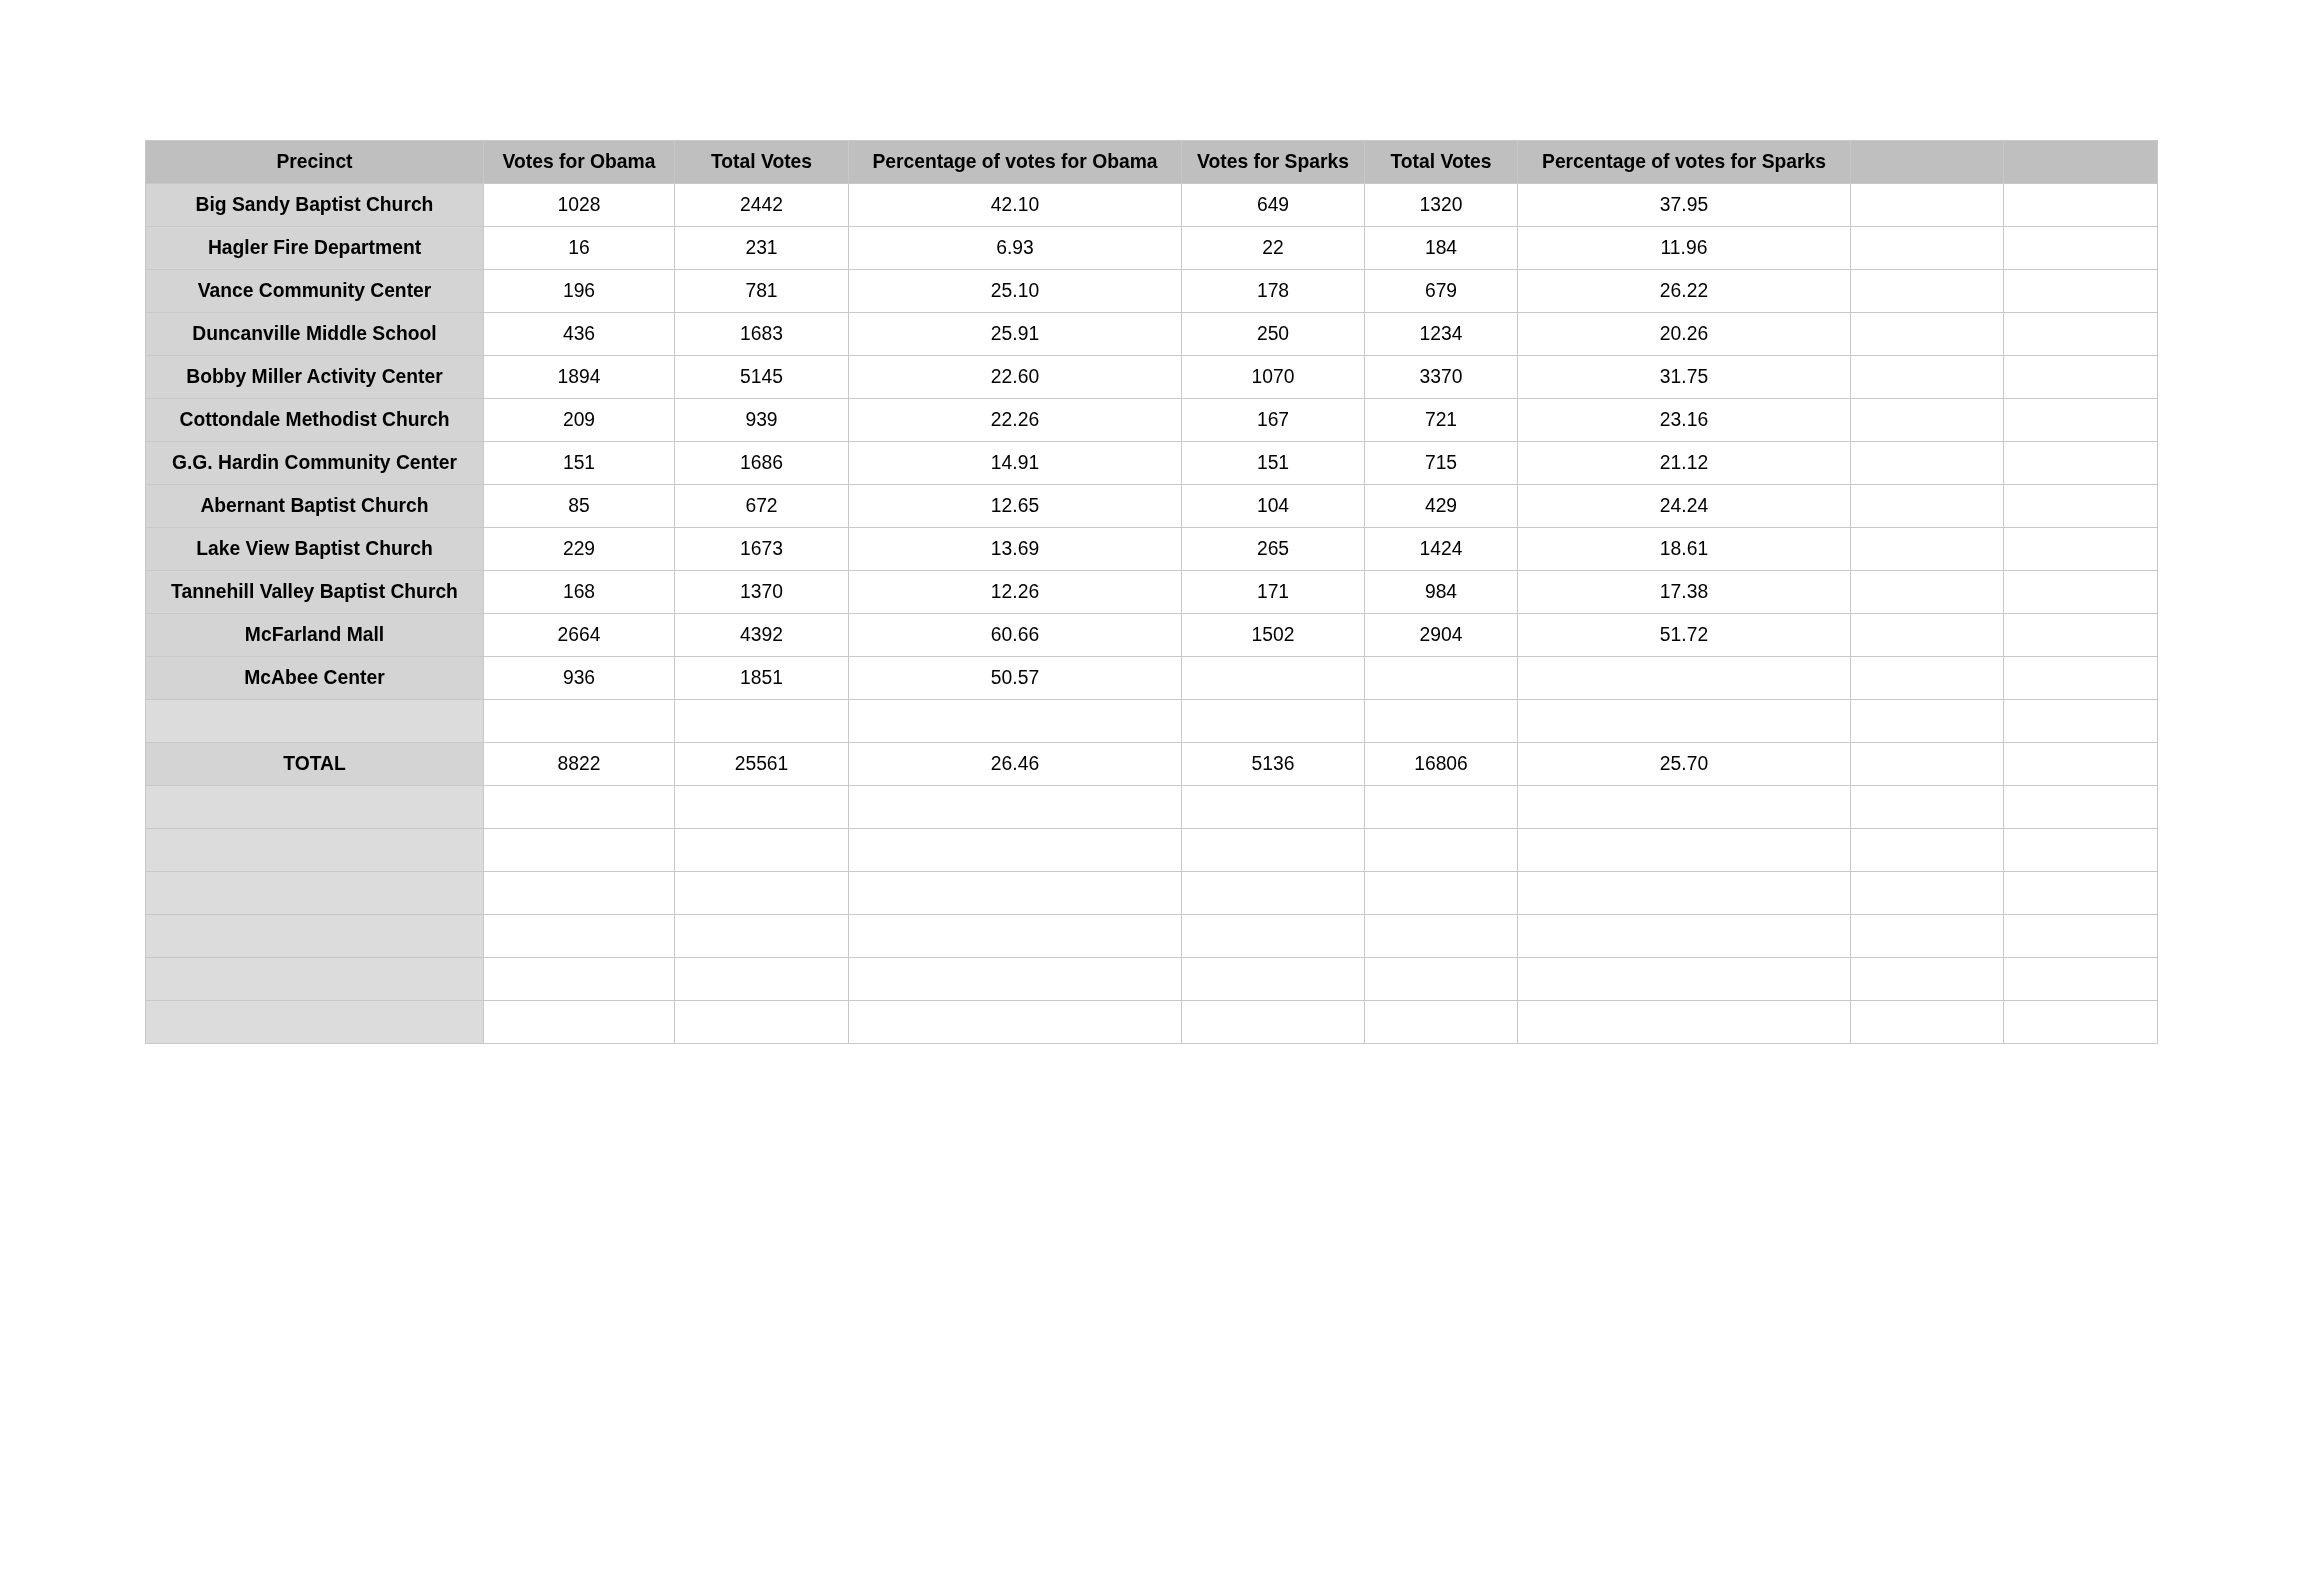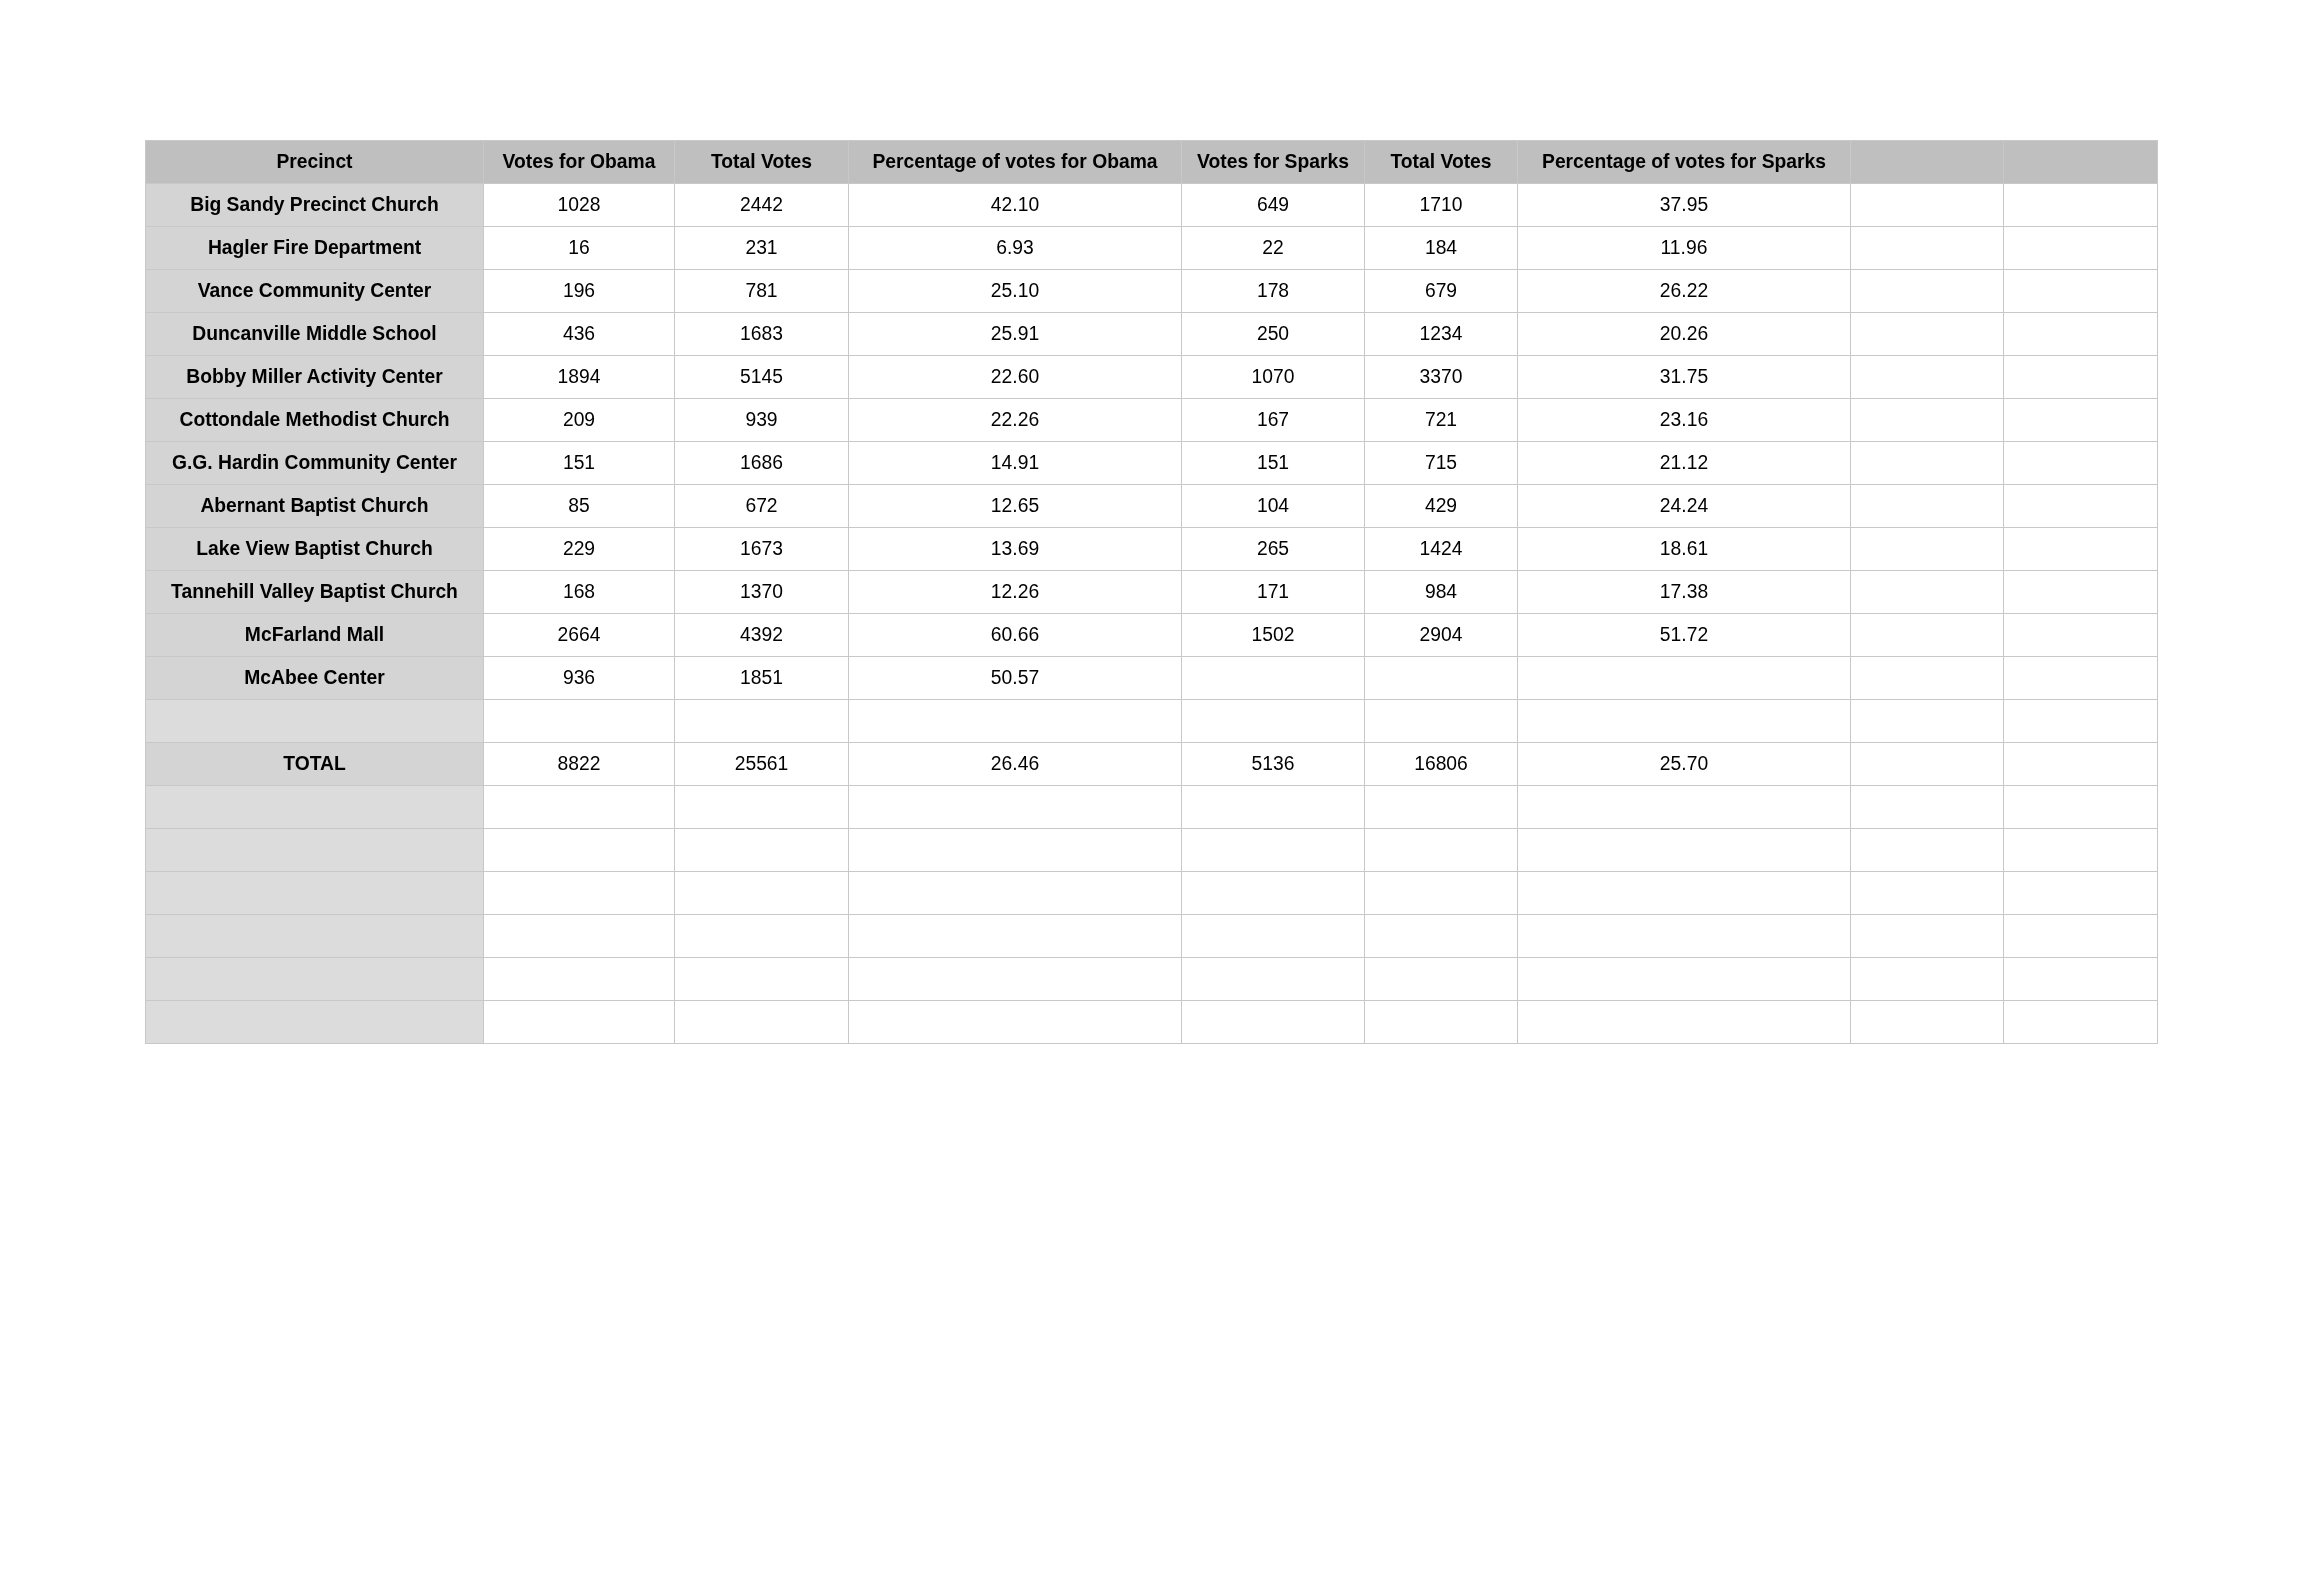--- a/index.html
+++ b/index.html
@@ -96,26 +96,26 @@
           <th>Percentage of votes for Obama</th>
           <th>Votes for Sparks</th>
           <th>Total Votes</th>
           <th>Percentage of votes for Sparks</th>
           <th></th>
           <th></th>
         </tr>
     </thead>
     <tbody id="table-body">
         <tr>
-          <td class="rowlabel">Big Sandy Precinct Church</td>
+          <td class="rowlabel">Big Sandy Baptist Church</td>
           <td class="blank">1028</td>
           <td class="blank">2442</td>
           <td class="blank">42.10</td>
           <td class="blank">649</td>
-          <td class="blank">1710</td>
+          <td class="blank">1320</td>
           <td class="blank">37.95</td>
           <td class="blank"></td>
           <td class="blank"></td>
         </tr>
         <tr>
           <td class="rowlabel">Hagler Fire Department</td>
           <td class="blank">16</td>
           <td class="blank">231</td>
           <td class="blank">6.93</td>
           <td class="blank">22</td>

